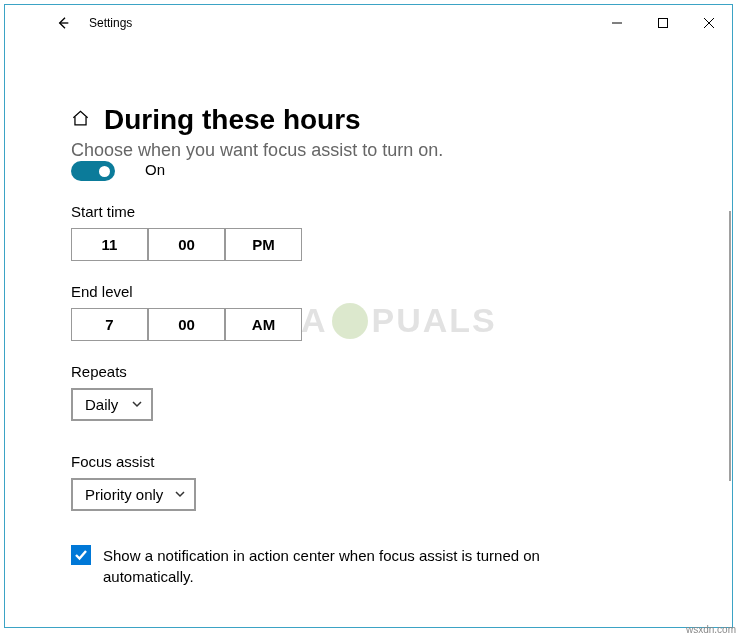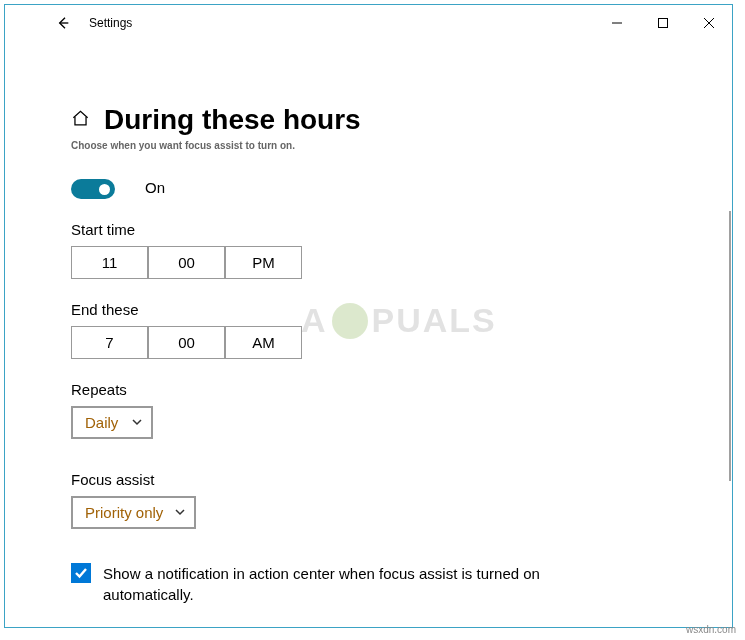--- a/index.html
+++ b/index.html
@@ -42,44 +42,44 @@
       padding: 28px 30px 20px 30px;
       overflow:hidden;
       position:relative;
       flex:1;
     }
     .headline {
       display:flex; align-items:center; gap:14px; margin-bottom:4px;margin-top:35px;
     }
     .home-icn svg { width:19px; height:19px; stroke:#000; fill:none; }
     .headline h1 { font-size:28px; font-weight:600; color:#000; letter-spacing:0; }
-    .subtitle { font-size:10px; color:#666; margin-bottom: 28px; margin-top:4px;font-weight:bold; }
+    .subtitle { font-size:18px; color:#666; margin-top:4px; }
     .toggle-row { display:flex; align-items:flex-start; gap:30px; margin-bottom: 22px; }
     .toggle {
       width:44px; height:20px; border-radius:10px;
       background:#0b7b9a;
       position:relative; cursor:pointer;
     }
     .toggle::after {
       content:""; position:absolute; width:11px; height:11px; border-radius:50%;
       background:#fff; top:4.5px; right:5px;
     }
     .toggle-label { font-size:15px; color:#000; }
     .field-label { font-size:15px; color:#000; margin-bottom:8px; }
-    .time-segs { display:flex; margin-bottom:22px; }
+    .time-segs { display:flex; margin-bottom:22px;font-weight:bold; }
     .seg {
       width:77px; height:33px; border:1px solid #999;
       display:flex; align-items:center; justify-content:center;
       font-size:15px; color:#000; cursor:pointer;
     }
     .seg + .seg { border-left: 1px solid #999; margin-left: 0; }
     .combo {
       height:33px; border:2px solid #999;
       display:inline-flex; align-items:center; justify-content:space-between;
-      padding: 0 8px 0 12px; font-size:15px; color:#a16207;
+      padding: 0 8px 0 12px; font-size:15px; color:#000000;
       cursor:pointer; margin-bottom:22px; gap:8px;
     }
     .chevron svg { width:12px; height:12px; stroke:#333; fill:none; }
     .section { margin-bottom: 10px; }
     .check-row { display:flex; align-items:flex-start; gap:12px; margin-top:12px; }
     .checkbox {
       width:20px; height:20px; background:#0078d7; flex:none;
       display:flex; align-items:center; justify-content:center;
       cursor:pointer;
     }
@@ -170,21 +170,21 @@
     <div class="section">
       <div class="field-label">Start time</div>
       <div class="time-segs">
         <div class="seg">11</div>
         <div class="seg">00</div>
         <div class="seg">PM</div>
       </div>
     </div>
 
     <div class="section">
-      <div class="field-label">End these</div>
+      <div class="field-label">End level</div>
       <div class="time-segs">
         <div class="seg">7</div>
         <div class="seg">00</div>
         <div class="seg">AM</div>
       </div>
     </div>
 
     <div class="section">
       <div class="field-label">Repeats</div>
       <div class="combo" style="width:82px">

